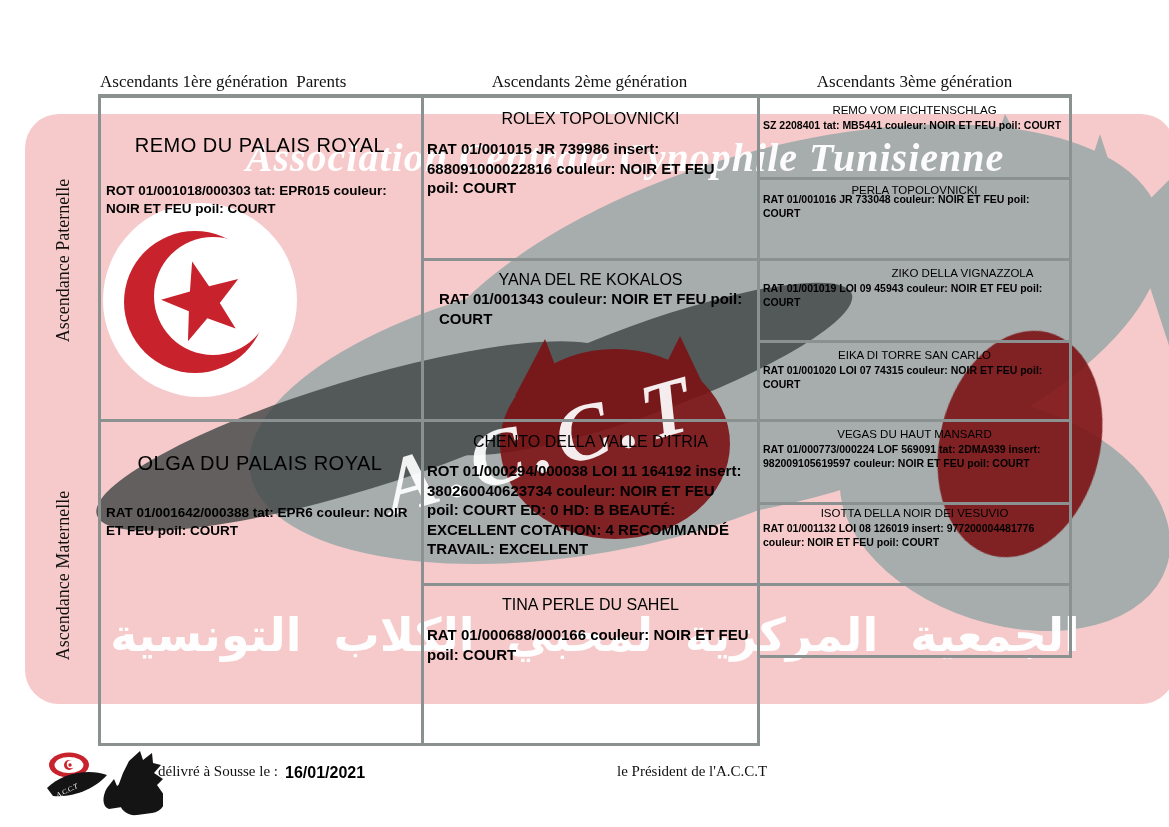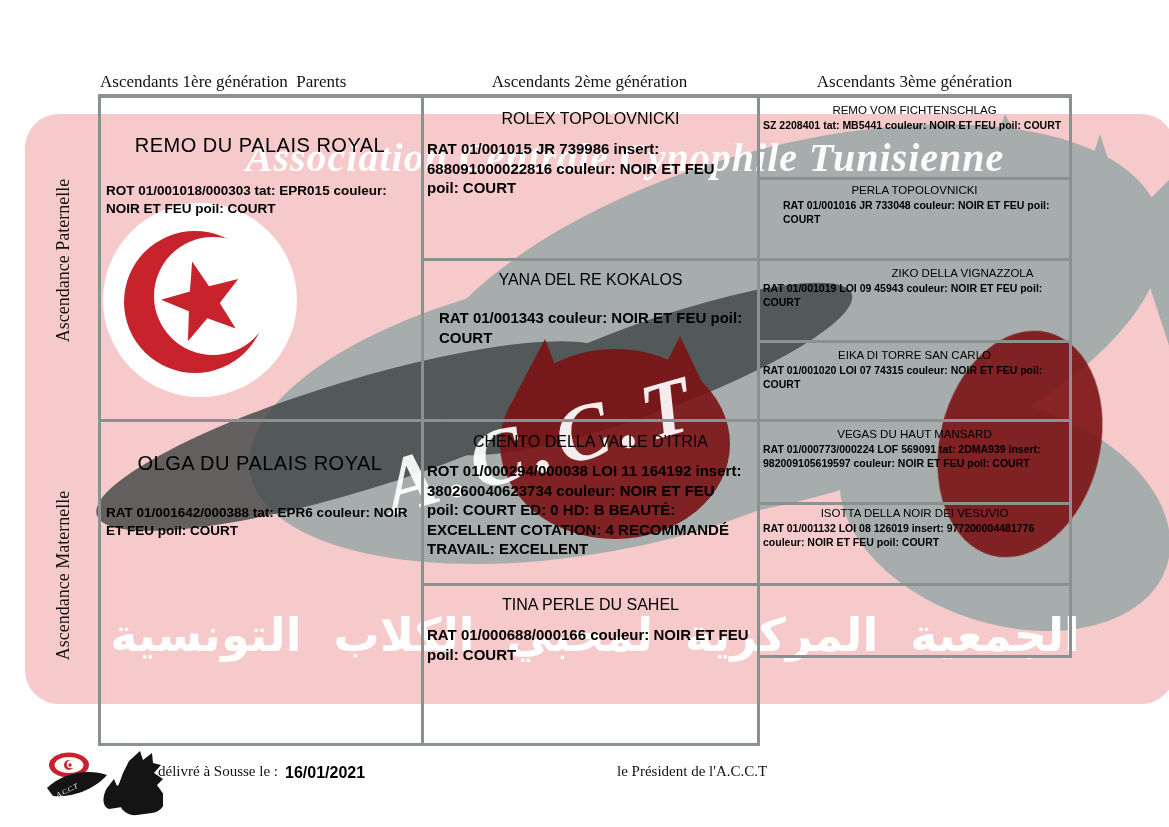--- a/index.html
+++ b/index.html
@@ -110,33 +110,33 @@
 <div class="txt pname g1-name" style="left:108px; top:134px; width:304px;">REMO DU PALAIS ROYAL</div>
 <div class="txt pdet g1-det" style="left:106px; top:182px; width:312px;">ROT 01/001018/000303 tat: EPR015 couleur: NOIR ET FEU poil: COURT</div>
 
 <div class="txt pname g1-name" style="left:108px; top:452px; width:304px;">OLGA DU PALAIS ROYAL</div>
 <div class="txt pdet g1-det" style="left:106px; top:504px; width:312px;">RAT 01/001642/000388 tat: EPR6 couleur: NOIR ET FEU poil: COURT</div>
 
 <div class="txt pname g2-name" style="left:424px; top:110px; width:333px;">ROLEX TOPOLOVNICKI</div>
 <div class="txt pdet g2-det" style="left:427px; top:139px; width:322px;">RAT 01/001015 JR 739986 insert: 688091000022816 couleur: NOIR ET FEU poil: COURT</div>
 
 <div class="txt pname g2-name" style="left:424px; top:271px; width:333px;">YANA DEL RE KOKALOS</div>
-<div class="txt pdet g2-det" style="left:427px; top:308px; width:322px;padding-left:12px;">RAT 01/001343 couleur: NOIR ET FEU poil: COURT</div>
+<div class="txt pdet g2-det" style="left:427px; top:289px; width:322px;padding-left:12px;">RAT 01/001343 couleur: NOIR ET FEU poil: COURT</div>
 
 <div class="txt pname g2-name" style="left:424px; top:433px; width:333px;">CHENTO DELLA VALLE D’ITRIA</div>
 <div class="txt pdet g2-det" style="left:427px; top:461px; width:322px;">ROT 01/000294/000038 LOI 11 164192 insert: 380260040623734 couleur: NOIR ET FEU poil: COURT ED: 0 HD: B BEAUTÉ: EXCELLENT COTATION: 4 RECOMMANDÉ TRAVAIL: EXCELLENT</div>
 
 <div class="txt pname g2-name" style="left:424px; top:596px; width:333px;">TINA PERLE DU SAHEL</div>
 <div class="txt pdet g2-det" style="left:427px; top:625px; width:322px;">RAT 01/000688/000166 couleur: NOIR ET FEU poil: COURT</div>
 
 <div class="txt pname g3-name" style="left:760px; top:104px; width:309px;">REMO VOM FICHTENSCHLAG</div>
 <div class="txt pdet g3-det" style="left:763px; top:119px; width:300px;">SZ 2208401 tat: MB5441 couleur: NOIR ET FEU poil: COURT</div>
 
 <div class="txt pname g3-name" style="left:760px; top:184px; width:309px;">PERLA TOPOLOVNICKI</div>
-<div class="txt pdet g3-det" style="left:763px; top:199px; width:300px;margin-left:20px;">RAT 01/001016 JR 733048 couleur: NOIR ET FEU poil: COURT</div>
+<div class="txt pdet g3-det" style="left:763px; top:193px; width:300px;">RAT 01/001016 JR 733048 couleur: NOIR ET FEU poil: COURT</div>
 
 <div class="txt pname g3-name" style="left:760px; top:267px; width:309px;padding-left:48px;">ZIKO DELLA VIGNAZZOLA</div>
 <div class="txt pdet g3-det" style="left:763px; top:282px; width:300px;">RAT 01/001019 LOI 09 45943 couleur: NOIR ET FEU poil: COURT</div>
 
 <div class="txt pname g3-name" style="left:760px; top:349px; width:309px;">EIKA DI TORRE SAN CARLO</div>
 <div class="txt pdet g3-det" style="left:763px; top:364px; width:300px;">RAT 01/001020 LOI 07 74315 couleur: NOIR ET FEU poil: COURT</div>
 
 <div class="txt pname g3-name" style="left:760px; top:428px; width:309px;">VEGAS DU HAUT MANSARD</div>
 <div class="txt pdet g3-det" style="left:763px; top:443px; width:300px;">RAT 01/000773/000224 LOF 569091 tat: 2DMA939 insert: 982009105619597 couleur: NOIR ET FEU poil: COURT</div>
 

